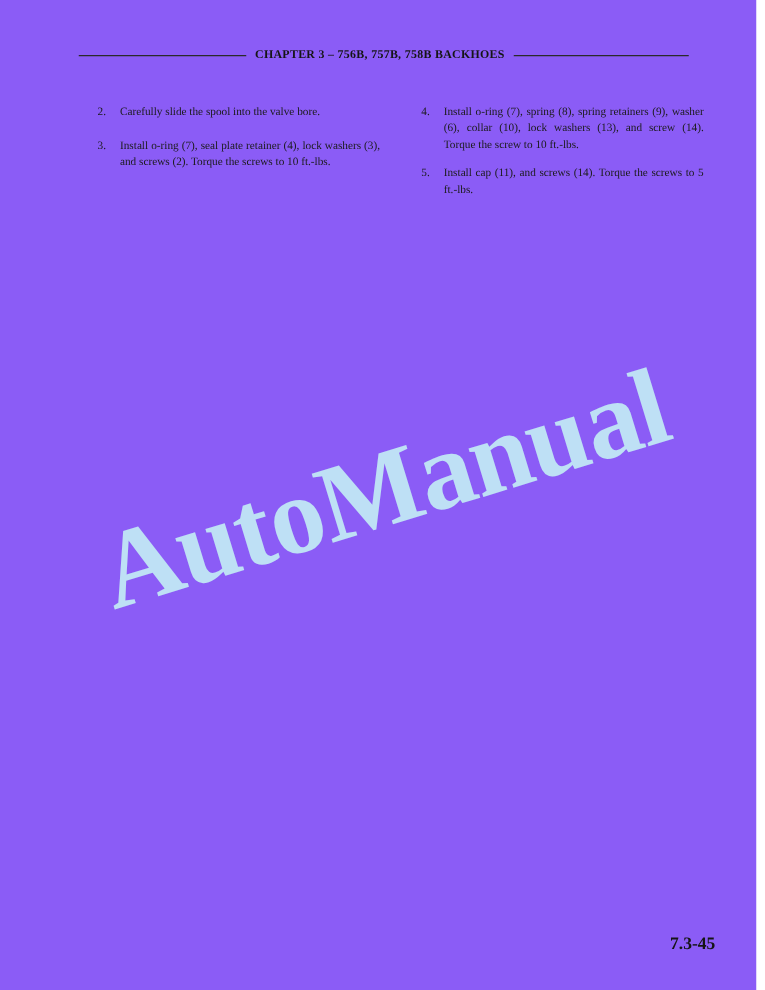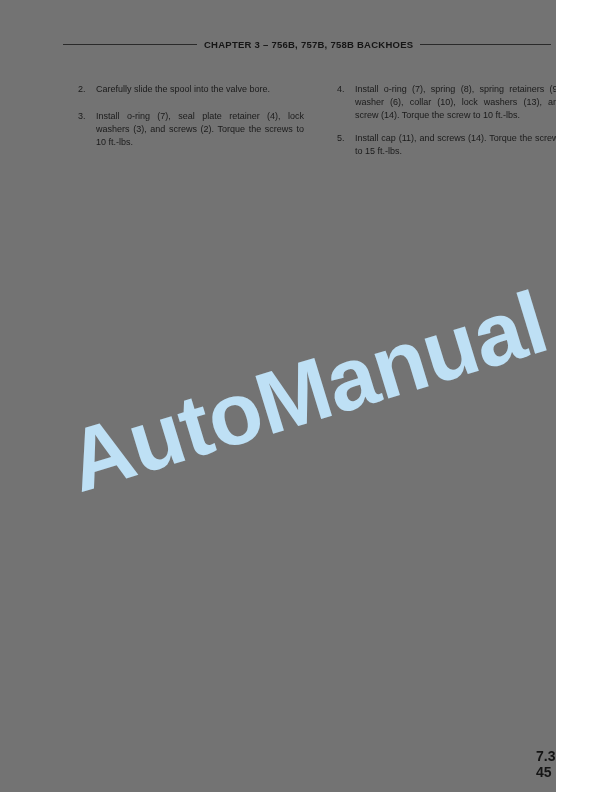--- a/index.html
+++ b/index.html
@@ -1,23 +1,23 @@
 <!DOCTYPE html>
 <html><head>
 <meta charset="utf-8">
 <style>
   * { margin: 0; padding: 0; box-sizing: border-box; }
   html, body { background: #ffffff; }
   .page {
     position: relative;
-    width: 556px;
+    width: 605px;
     height: 792px;
-    background: #737373;
+    background: #8b5cf6;
     overflow: hidden;
-    font-family: Liberation Sans, sans-serif;
+    font-family: Liberation Serif, serif;
     color: #1b1b1b;
   }
 
   
   .header {
     position: absolute;
     left: 63px;
     top: 39px;
     width: 488px;
     display: flex;
@@ -108,21 +108,21 @@
     </div>
   </div>
 
   <div class="column column-right">
     <div class="instruction">
       <div class="instruction-number">4.</div>
       <div class="instruction-text">Install o-ring (7), spring (8), spring retainers (9), washer (6), collar (10), lock washers (13), and screw (14). Torque the screw to 10 ft.-lbs.</div>
     </div>
     <div class="instruction">
       <div class="instruction-number">5.</div>
-      <div class="instruction-text">Install cap (11), and screws (14). Torque the screws to 15 ft.-lbs.</div>
+      <div class="instruction-text">Install cap (11), and screws (14). Torque the screws to 5 ft.-lbs.</div>
     </div>
   </div>
 
   <div class="watermark" style="color: rgb(190, 224, 245);">AutoManual</div>
 
   <div class="page-number">7.3-45</div>
 
 </div>
 
 </body></html>

